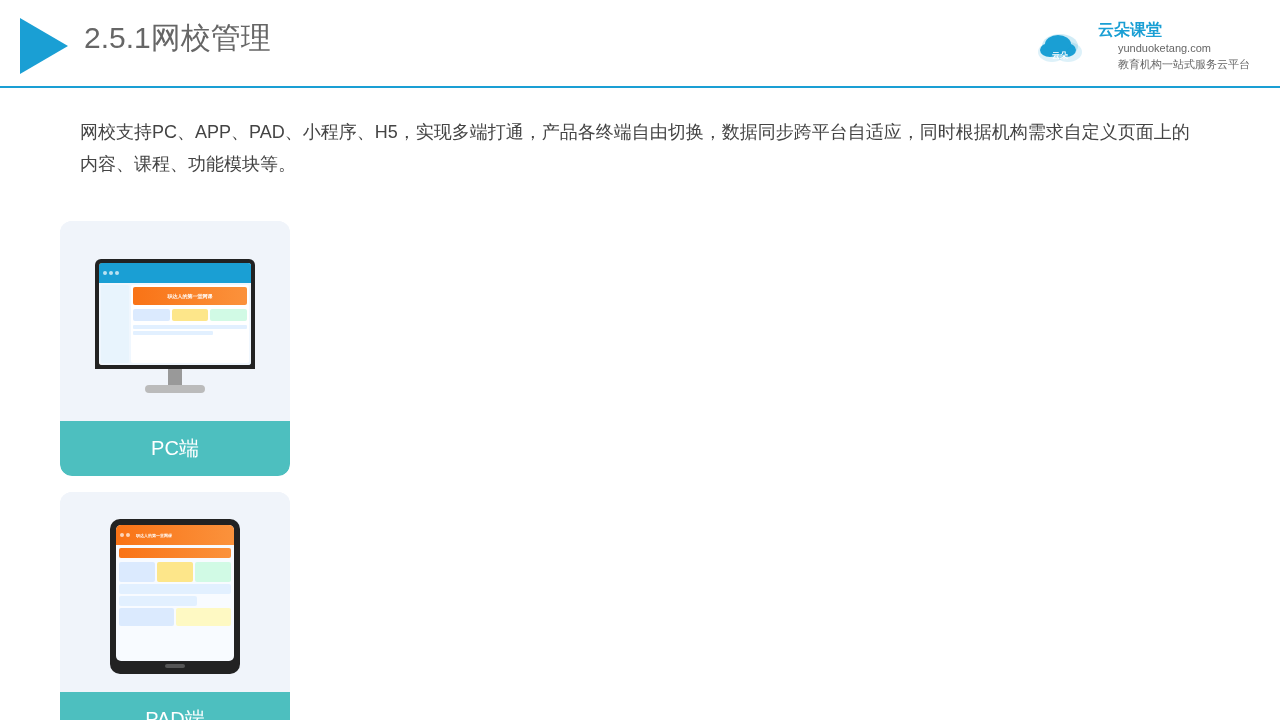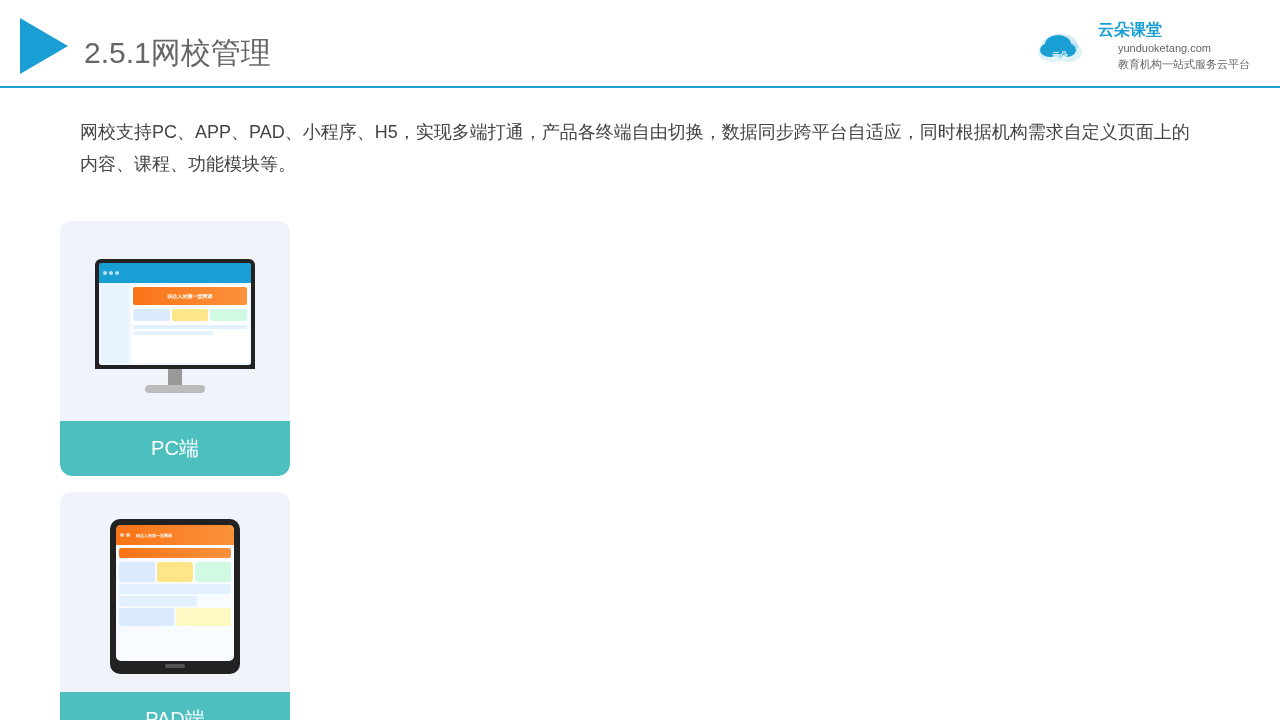--- a/index.html
+++ b/index.html
@@ -15,21 +15,21 @@
     
     .header {
       display: flex;
       align-items: center;
       justify-content: space-between;
       padding: 18px 30px 12px 20px;
       border-bottom: 2px solid #1a9fd4;
     }
     .header-left {
       display: flex;
-      align-items: flex-end;
+      align-items: flex-start;
       gap: 16px;
     }
     .logo-triangle {
       width: 0;
       height: 0;
       border-top: 28px solid transparent;
       border-bottom: 28px solid transparent;
       border-left: 48px solid #1a9fd4;
     }
     .header-title {

